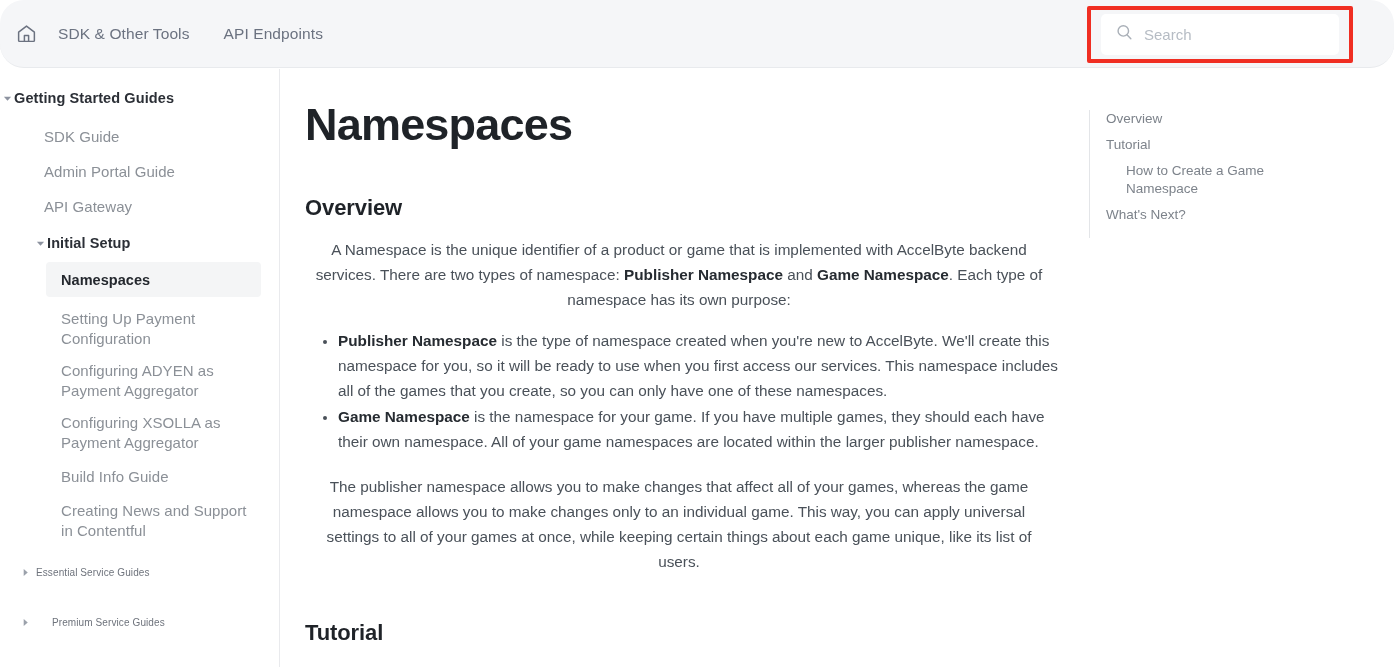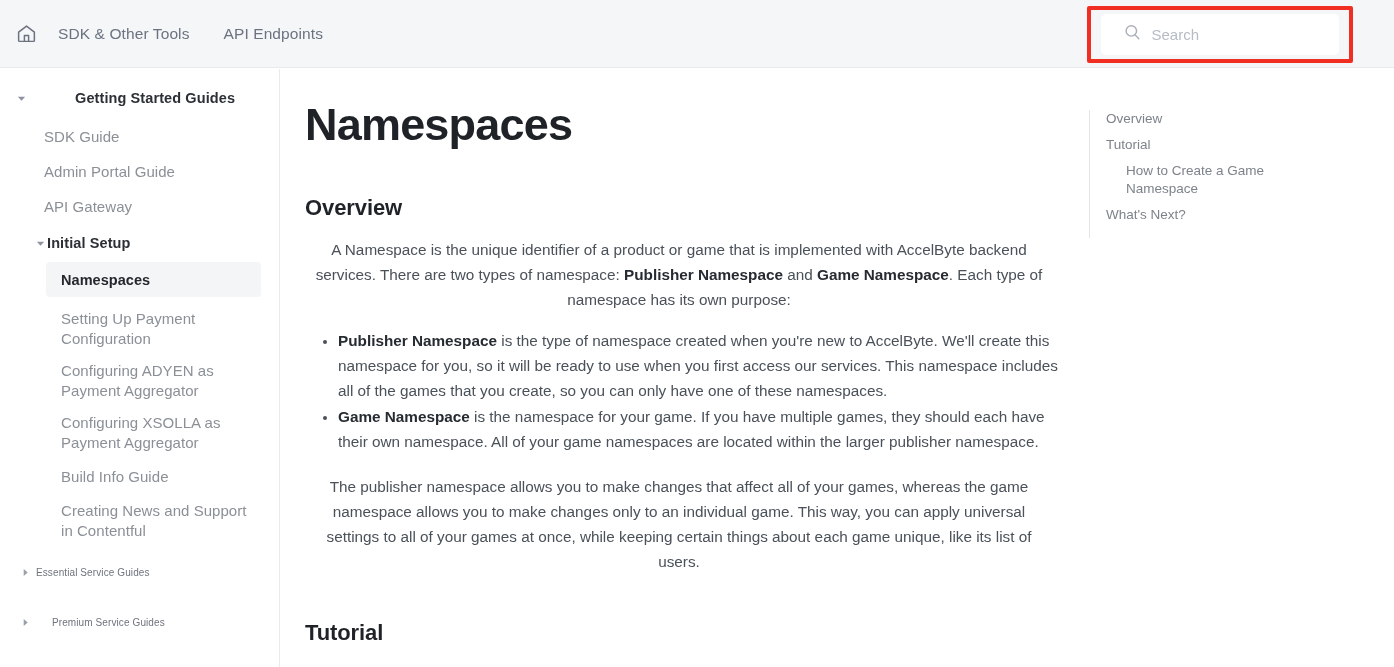--- a/index.html
+++ b/index.html
@@ -15,20 +15,21 @@
   
   #top-header {
     position: absolute;
     top: 0; left: 0;
     width: 1394px;
     height: 68px;
     background: #f5f6f8;
     border-bottom: 1px solid #e8eaed;
     display: flex;
     align-items: center;
+    border-radius: 24px;
   }
 
   #home-link {
     width: 46px;
     height: 68px;
     display: flex;
     align-items: center;
     justify-content: center;
     padding-left: 6px;
   }
@@ -60,21 +61,20 @@
     left: 1101px;
     top: 14px;
     width: 238px;
     height: 41px;
     background: #ffffff;
     border-radius: 5px;
     display: flex;
     align-items: center;
     padding-left: 14px;
     cursor: text;
-    justify-content: center;
   }
   #search-icon { flex: 0 0 auto; display: block; margin-right: 10px; }
   #search-input {
     border: none;
     outline: none;
     background: transparent;
     font-family: "Liberation Sans", sans-serif;
     font-size: 15px;
     color: #3c4043;
     width: 180px;
@@ -245,21 +245,21 @@
         <circle cx="10.5" cy="10" r="6.6"></circle>
         <line x1="15.4" y1="15.1" x2="20" y2="19.8"></line>
       </svg>
     </span>
     <input id="search-input" type="text" placeholder="Search" style="">
   </div>
 </div>
 
 <div id="sidebar">
 
-  <div class="side-group-row" style="padding-left:14px;gap:47px;">
+  <div class="side-group-row" style="">
     <span class="caret">
       <svg width="9" height="9" viewBox="0 0 10 10">
           <path d="M1 3 L9 3 L5 7.5 Z" fill="#8d93a0"></path>
         </svg>
     </span>
     <span class="group-label">Getting Started Guides</span>
   </div>
 
   <div class="side-item" style="padding-left:44px;margin-top:7px;">
     <span>SDK Guide</span>

